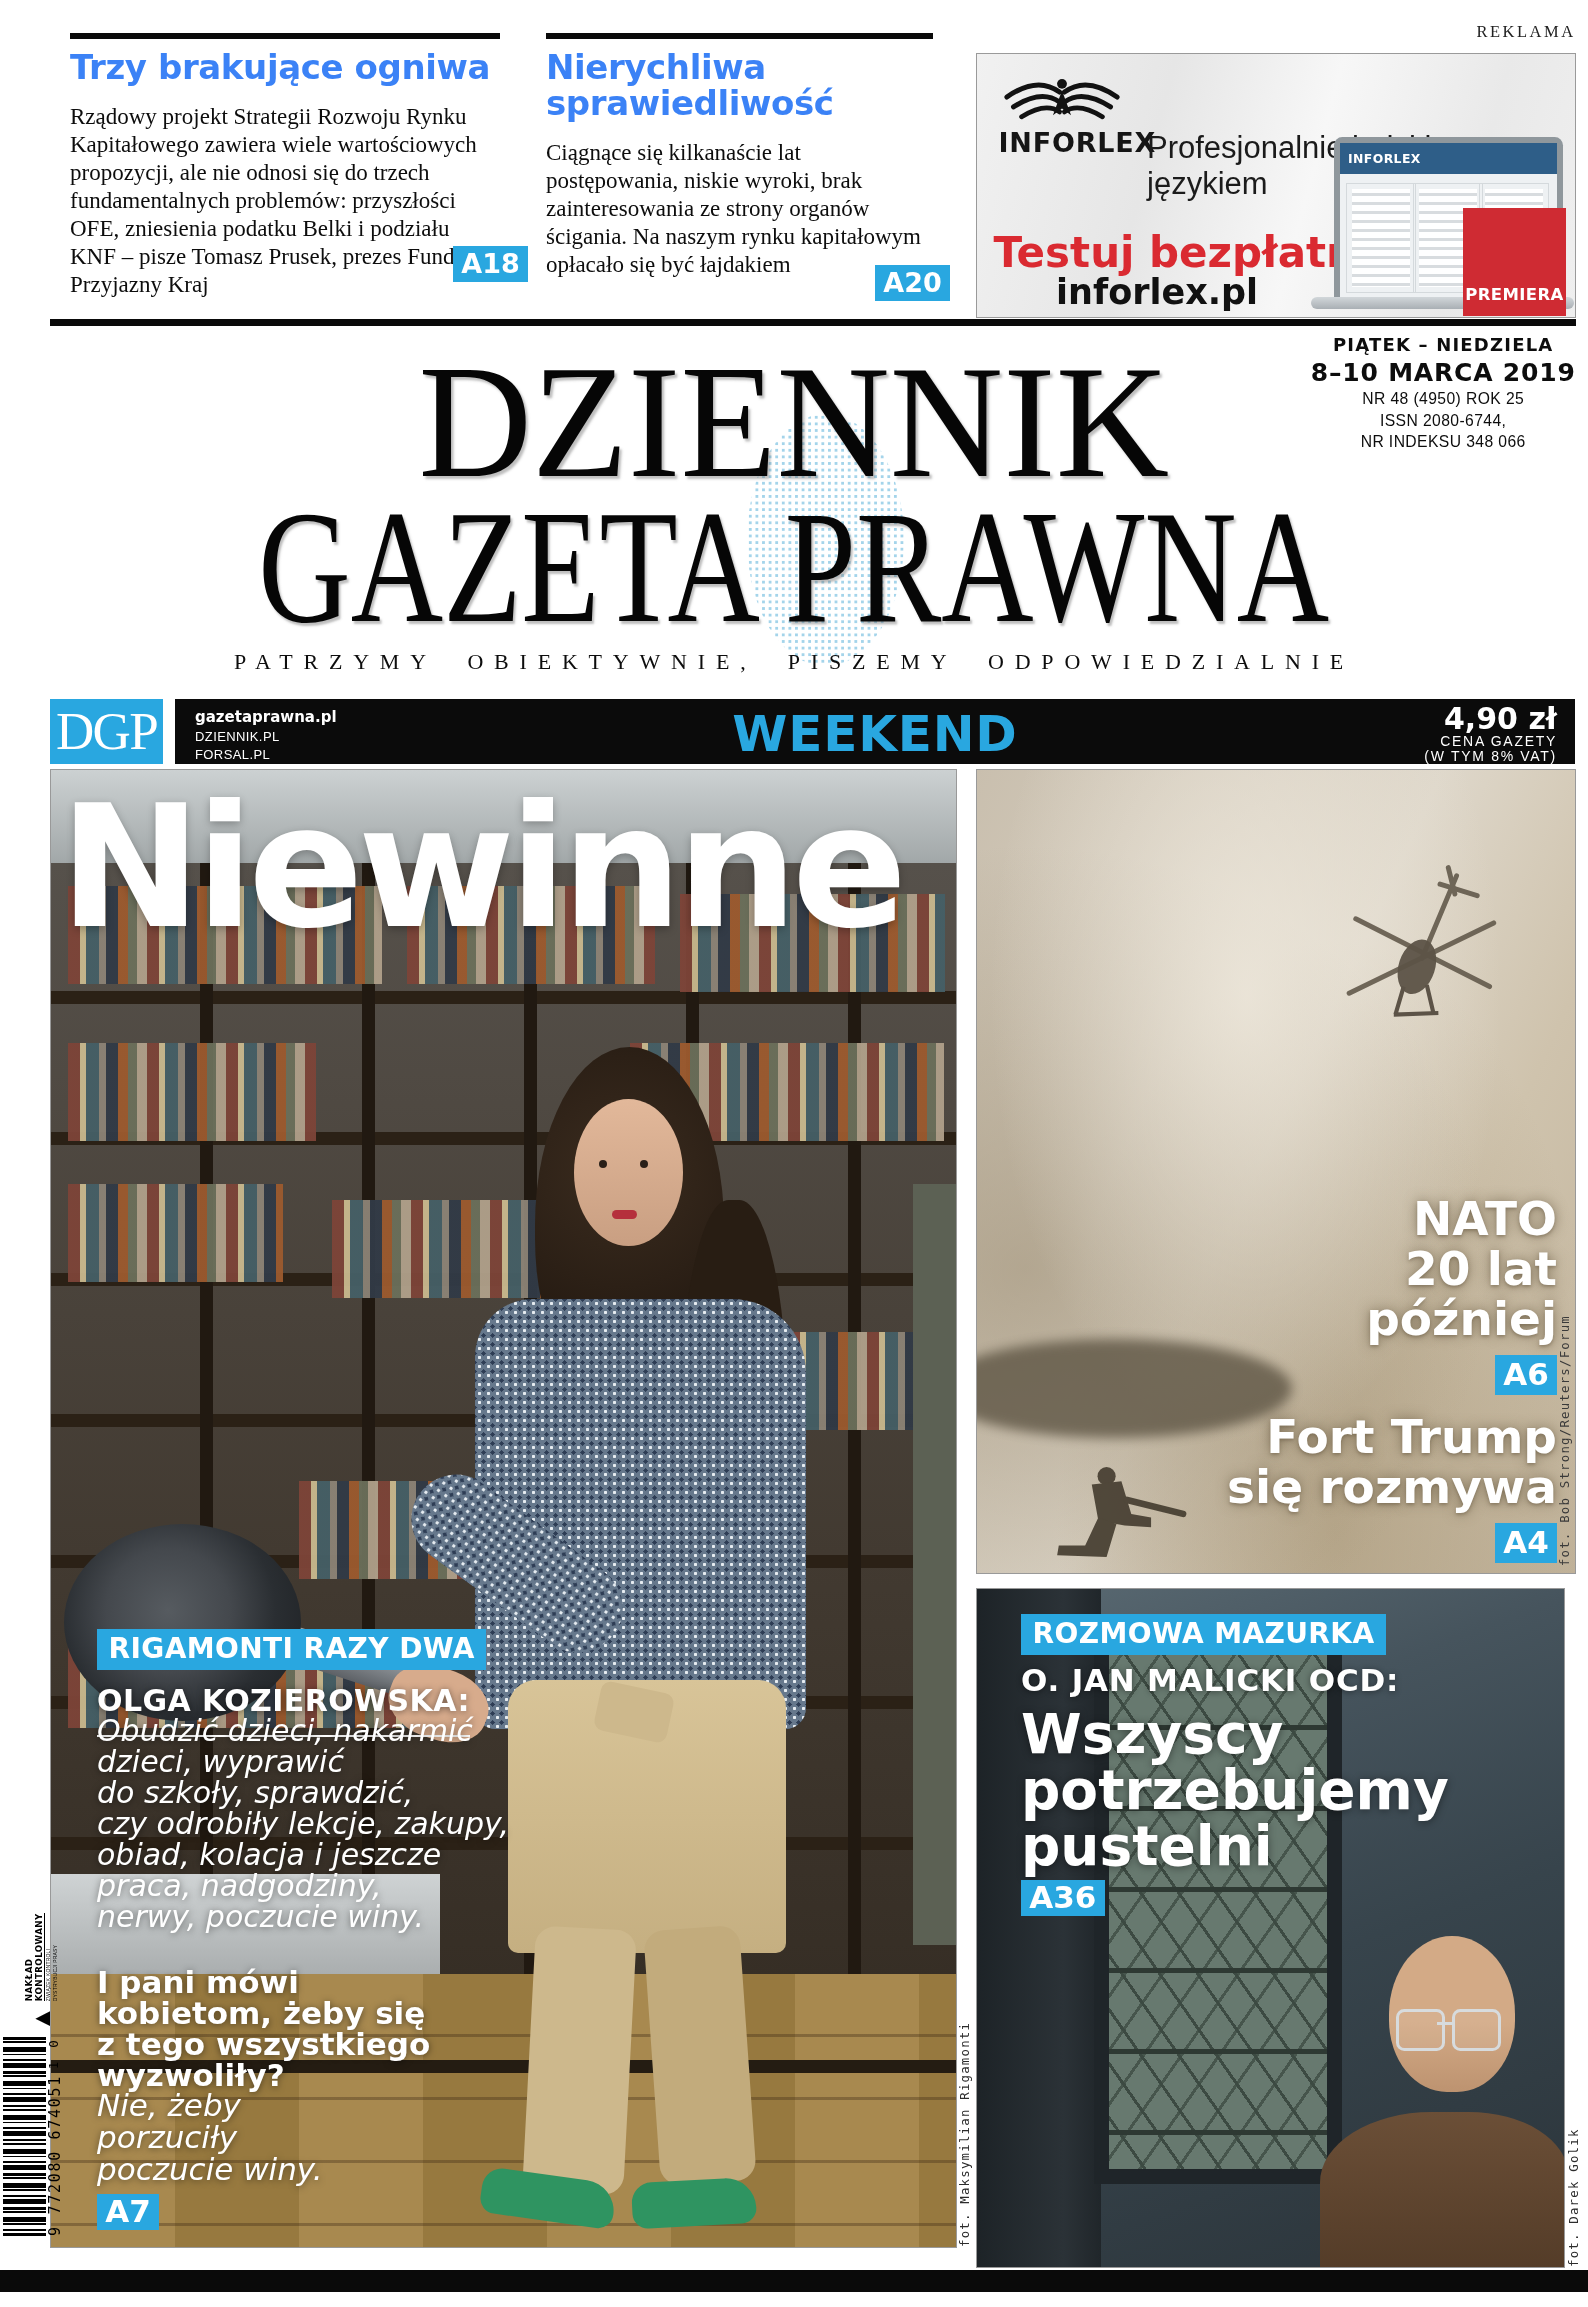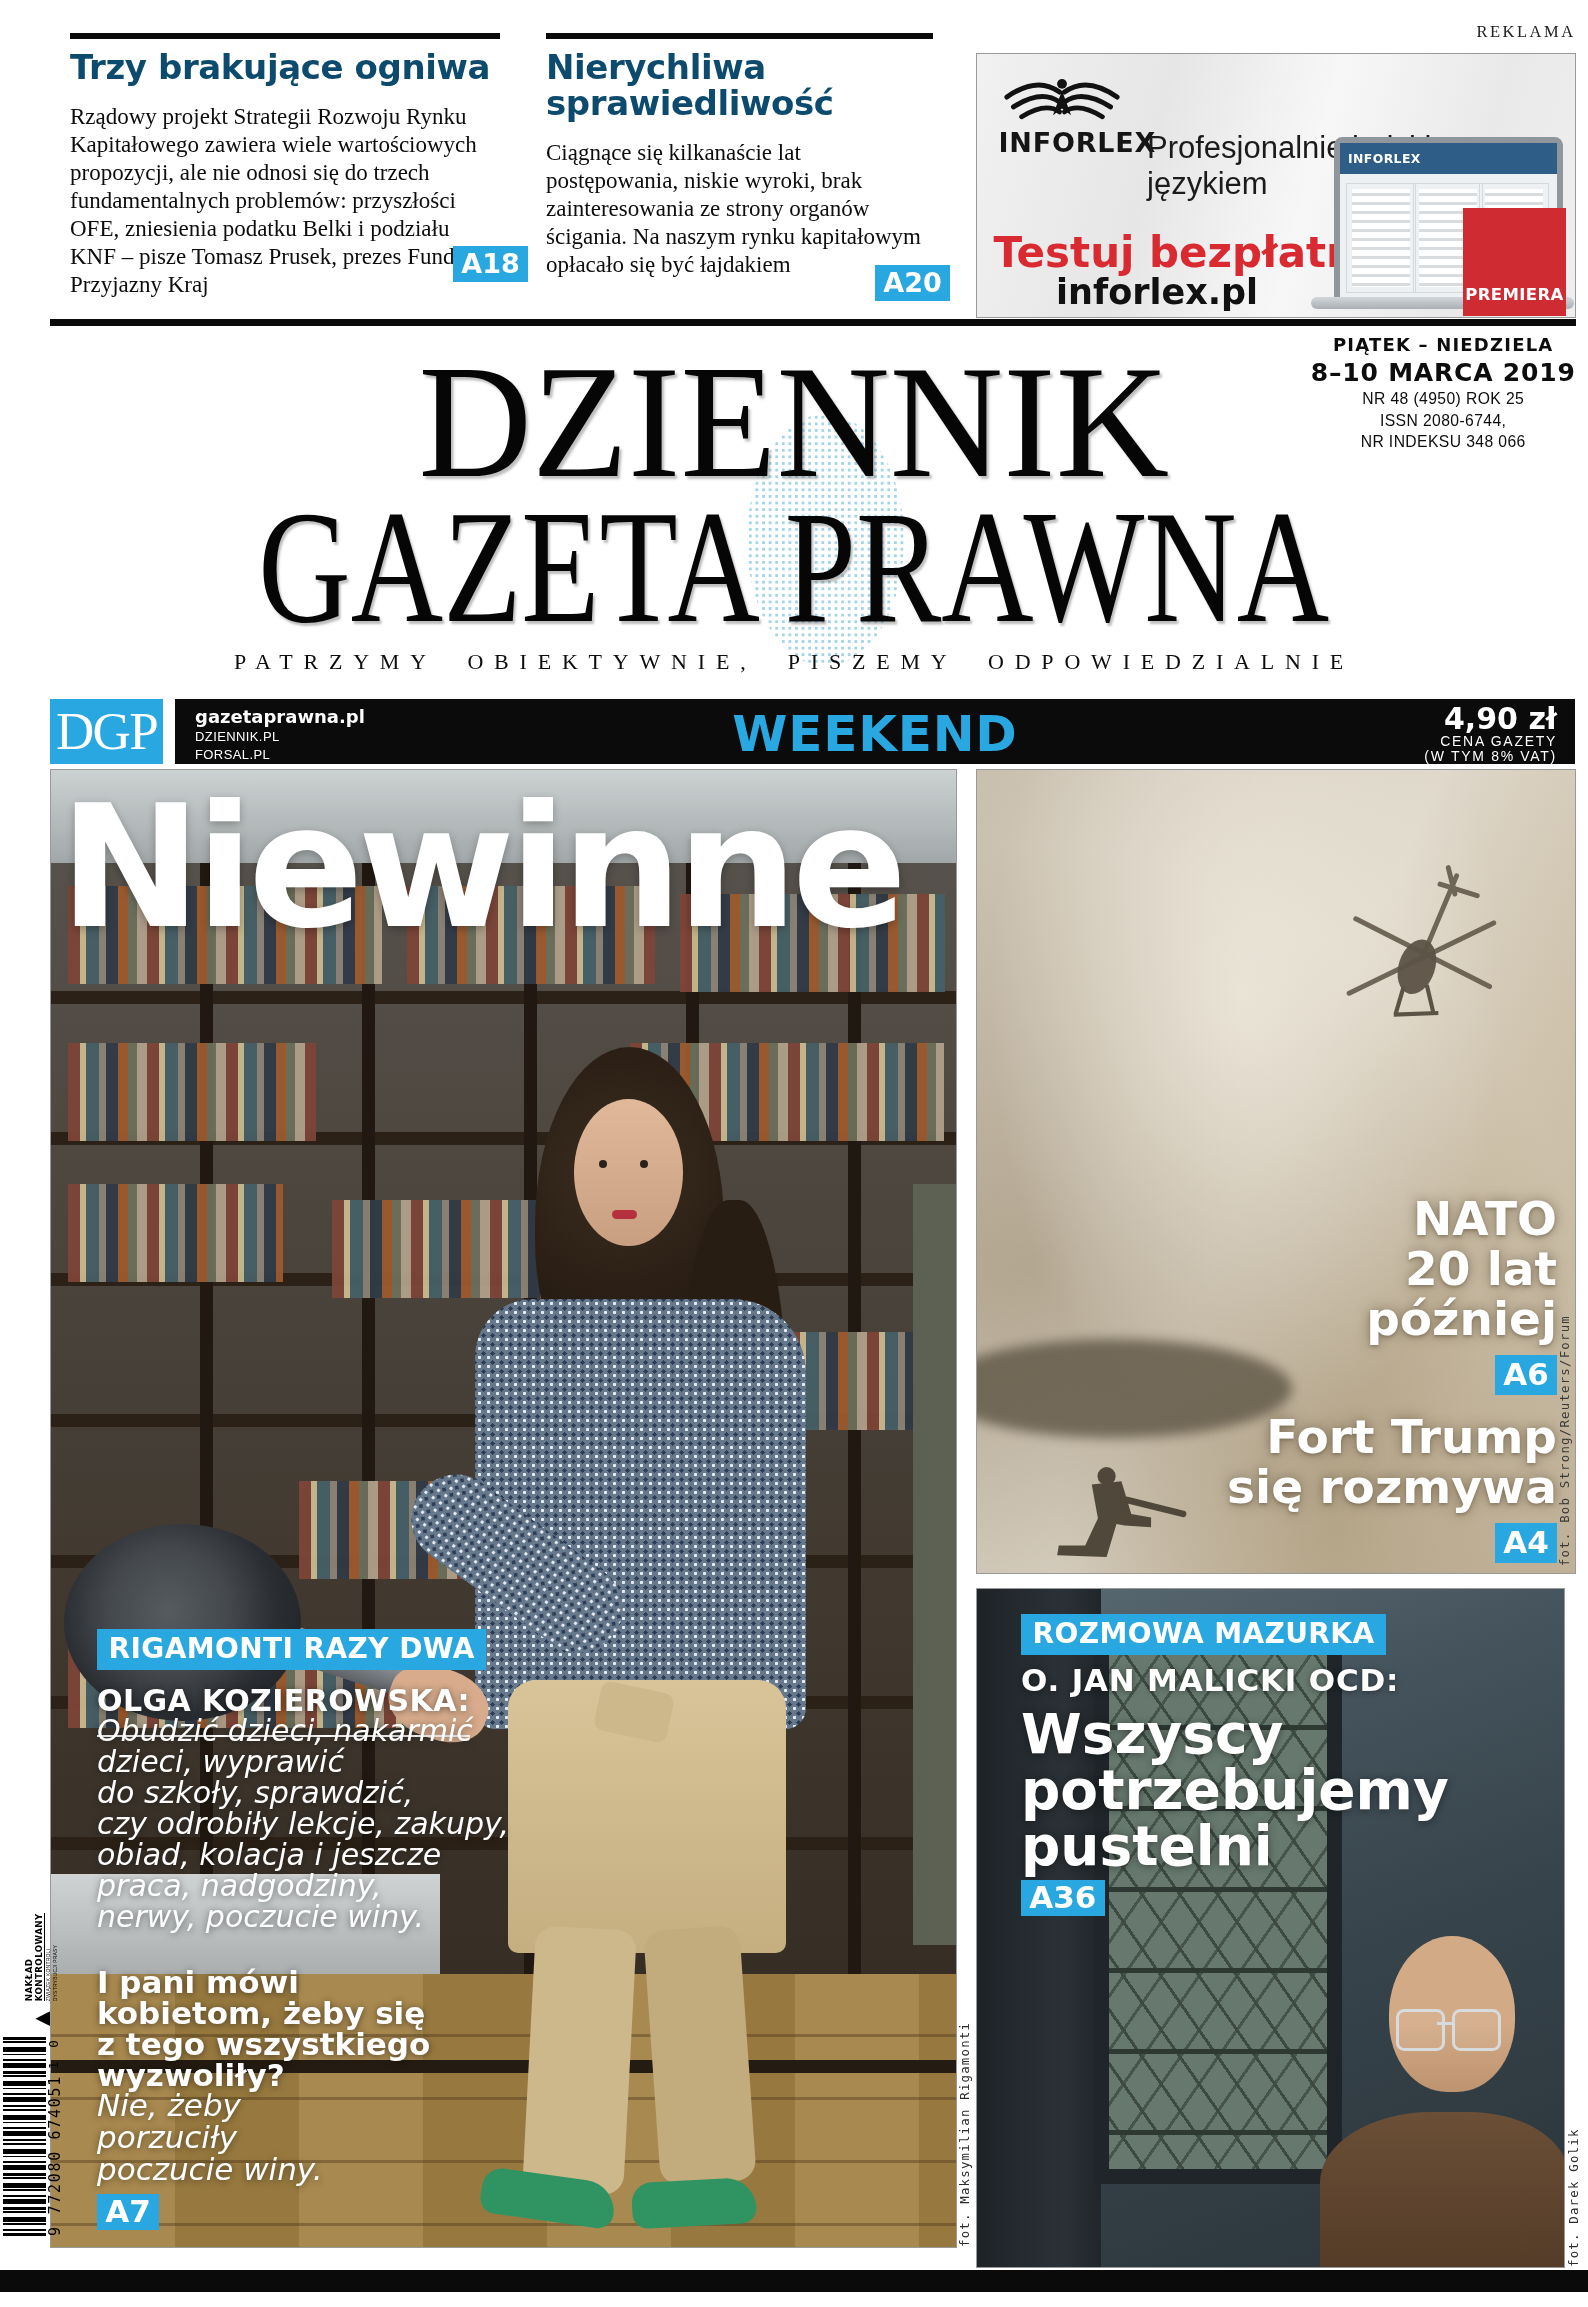--- a/index.html
+++ b/index.html
@@ -3,21 +3,21 @@
 <meta charset="utf-8">
 <style>
   html,body{margin:0;padding:0;background:#fff;}
   .page{position:relative;width:1588px;height:2307px;background:#fff;overflow:hidden;
         font-family:"Liberation Sans",sans-serif;color:#111;}
   .abs{position:absolute;}
 
   
   .art{position:absolute;top:33px;}
   .art .rule{height:5.8px;background:#0a0a0a;margin-bottom:10px;}
-  .art h2{margin:0;font-family:"DejaVu Sans",sans-serif;font-weight:800;font-size:34px;line-height:36px;letter-spacing:-0.4px;color:#0c4a6e;}
+  .art h2{margin:0;font-family:"DejaVu Sans",sans-serif;font-weight:800;font-size:34px;line-height:36px;letter-spacing:-0.4px;color:#3b82f6;}
   .art .body{margin-top:18px;font-family:"Liberation Serif",serif;font-size:23px;line-height:28px;color:#0d0d0d;}
   .pgbadge{display:inline-block;background:#29a7e0;color:#fff;font-family:"DejaVu Sans",sans-serif;
            font-weight:800;font-size:27px;line-height:31px;padding:1.7px 8.3px 3.3px;}
   .art .pgbadge{position:absolute;}
 
   
   .reklama{position:absolute;top:21.5px;right:12.4px;font-family:"Liberation Serif",serif;font-size:16.5px;letter-spacing:2.5px;color:#222;}
   .adbox{position:absolute;left:976px;top:53px;width:598px;height:263px;border:0.8px solid #9a9a9a;
          background:linear-gradient(105deg,#f1f1f1 0%,#e6e6e6 30%,#f7f7f7 55%,#e9e9e9 80%,#efefef 100%);overflow:hidden;}
   .ad-brand{position:absolute;left:21.5px;top:73px;font-family:"DejaVu Sans",sans-serif;font-weight:800;font-size:27px;letter-spacing:0.8px;color:#151515;}
@@ -56,21 +56,21 @@
   .globe{position:absolute;left:747px;top:414px;width:157px;height:252px;border-radius:50%;z-index:1;opacity:.8;
          background-image:radial-gradient(#8ecae6 1.4px,transparent 1.5px);background-size:6.6px 6.6px;}
   .tagline{position:absolute;left:0;right:0;top:649px;text-align:center;font-family:"Liberation Serif",serif;
            font-size:22px;letter-spacing:10.8px;word-spacing:15px;color:#0d0d0d;z-index:2;}
 
   
   .dgpbox{position:absolute;left:50px;top:699px;width:113px;height:65px;background:#29a7e0;color:#fff;
           font-family:"Liberation Serif",serif;font-size:53px;line-height:65px;text-align:center;letter-spacing:-1.7px;}
   .wkbar{position:absolute;left:175px;top:699px;width:1400px;height:65px;background:#0b0b0b;color:#fff;}
   .wk-sites{position:absolute;left:20px;top:6.6px;}
-  .wk-site1{font-family:"DejaVu Sans",sans-serif;font-weight:800;font-size:18px;line-height:22px;}
+  .wk-site1{font-family:"DejaVu Sans",sans-serif;font-weight:800;font-size:15px;line-height:22px;}
   .wk-site2{font-size:13px;line-height:15.7px;letter-spacing:0.4px;margin-top:1.7px;}
   .wk-title{position:absolute;left:50%;top:5.8px;transform:translateX(-50%);color:#29a7e0;
             font-family:"DejaVu Sans",sans-serif;font-weight:800;font-size:50px;letter-spacing:0.8px;}
   .wk-price{position:absolute;right:18px;top:5px;text-align:right;}
   .wk-price-main{font-family:"DejaVu Sans",sans-serif;font-weight:800;font-size:30px;line-height:30px;}
   .wk-price-sub{font-size:14px;line-height:15px;letter-spacing:1.7px;}
 
   
   .photo{position:absolute;overflow:hidden;border:0.8px solid #999;}
   .photo-left{left:50px;top:769px;width:905px;height:1477px;background:#38302a;}

